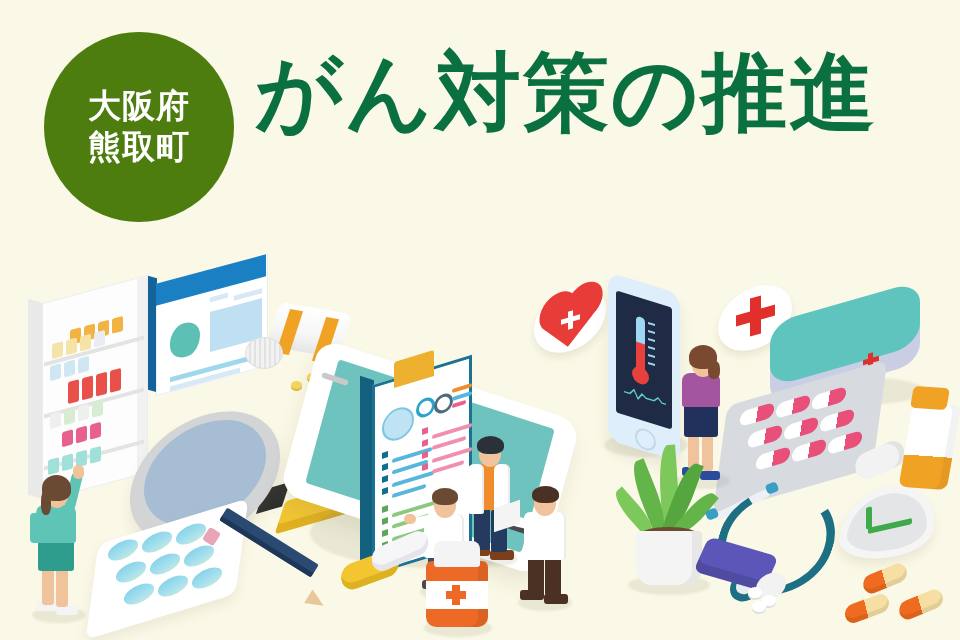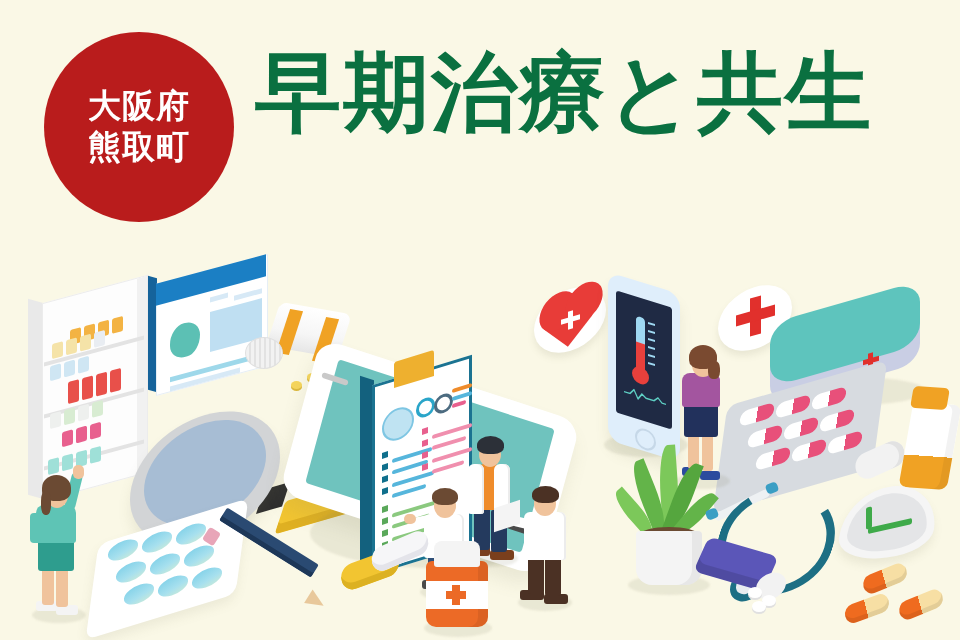--- a/index.html
+++ b/index.html
@@ -608,26 +608,26 @@
   
   .woman-p { left: 676px; top: 110px; width: 70px; height: 145px; }
 </style>
 </head>
 <body>
 
 <div id="banner" style="background: rgb(250, 248, 230);">
 
   <div class="header">
 
-    <div class="badge" style="background: #b91c1c;">
+    <div class="badge" style="background: #4d7c0f;">
       <div class="badge-line">大阪府</div>
       <div class="badge-line">熊取町</div>
     </div>
 
-    <div class="title" style="color: rgb(10, 112, 64);">早期治療と共生</div>
+    <div class="title" style="color: rgb(10, 112, 64);">がん対策の推進</div>
   </div>
 
   <div class="stage">
 
     <div class="obj cabinet">
       <div class="cab-side"></div>
       <div class="cab-body"></div>
       <div class="cab-shelf" style="top:74px"></div>
       <div class="cab-shelf" style="top:126px"></div>
       <div class="cab-shelf" style="top:178px"></div>

